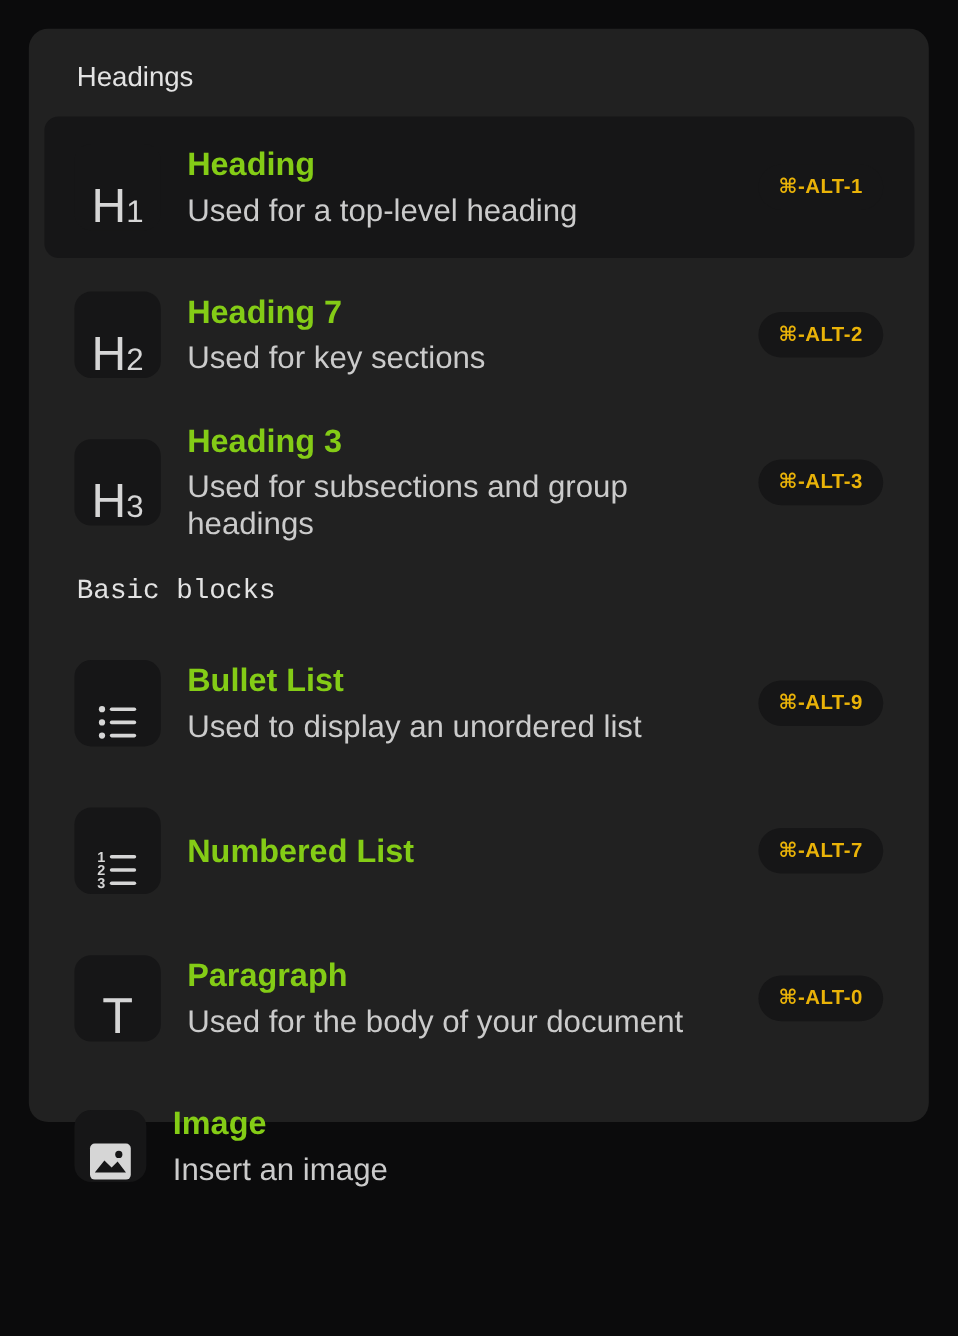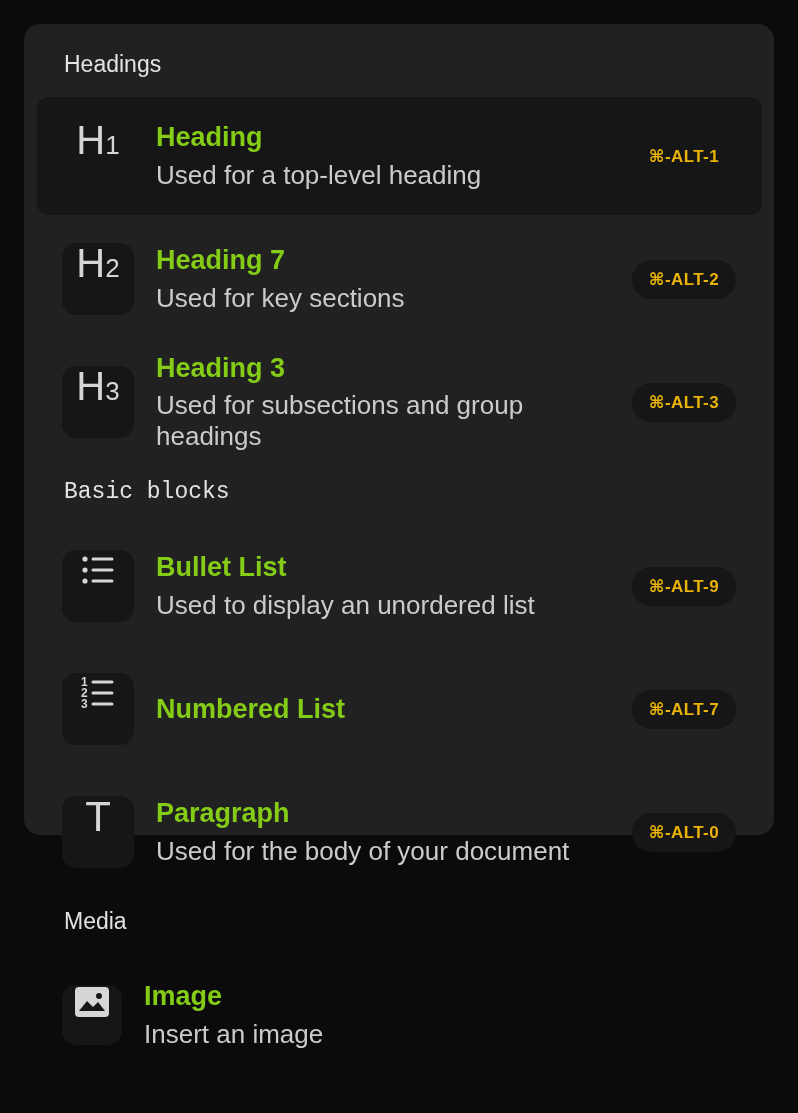--- a/index.html
+++ b/index.html
@@ -4,21 +4,21 @@
 <style>
   * { margin:0; padding:0; box-sizing:border-box; }
   html,body {
     width:798px; height:1113px;
     background:#0b0b0c;
     font-family:"Liberation Sans","DejaVu Sans",sans-serif;
     overflow:hidden;
   }
   .panel {
     position:absolute; left:24px; top:24px;
-    width:750px; height:811px;
+    width:750px; height:911px;
     background:#212121;
     border-radius:16px;
     padding-top:26px;
   }
   .section-label {
     font-size:23px; line-height:28px; font-weight:500;
     color:#e3e3e3; padding:0 40px;
   }
   .sec-headings .section-label { margin-bottom:19px; }
   .sec-basic    .section-label { margin-top:17px; margin-bottom:21px;font-family:Liberation Mono, monospace; }
@@ -26,21 +26,21 @@
   .item {
     height:118px; margin:0 12px 5px 13px;
     border-radius:12px;
     display:flex; align-items:center;
     padding:0 26px 0 25px;
   }
   .item.selected { background:#161617; }
   .icon-box {
     width:72px; height:72px; flex:0 0 auto;
     background:#161617; border-radius:14px;
-    display:flex; align-items:flex-start; justify-content:center;
+    display:flex; align-items:flex-end; justify-content:center;
     color:#d6d6d6;
   }
   .icon-box.small { width:60px; height:60px; }
   .h-glyph { font-size:40px; font-weight:400; color:#d6d6d6; line-height:1; }
   .h-glyph .sub { font-size:26px; }
   .t-glyph { font-size:42px; font-weight:400; color:#d6d6d6; line-height:1; }
   .item-text { margin-left:22px; flex:1 1 auto; min-width:0; }
   .item-title { font-size:27px; font-weight:600; color:#84cc16; line-height:1.2; }
   .item-desc  { font-size:26px; font-weight:400; color:#cbcbcb; margin-top:6px; }
   .pill {
@@ -140,21 +140,20 @@
       </div>
       <div class="item-text">
         <div class="item-title">Paragraph</div>
         <div class="item-desc">Used for the body of your document</div>
       </div>
       <div class="pill">⌘-ALT-0</div>
     </div>
   </div>
 
   <div class="section sec-media">
-    <div class="section-label">Media</div>
 
     <div class="item">
       <div class="icon-box small">
         <svg width="38" height="34" viewBox="0 0 38 34">
           <rect x="2" y="2" width="34" height="30" rx="4" fill="#d6d6d6"></rect>
           <circle cx="26" cy="11" r="3" fill="#161617"></circle>
           <path d="M6 26 L14 16 L20 22 L25 17 L32 26 Z" fill="#161617"></path>
         </svg>
       </div>
       <div class="item-text">

